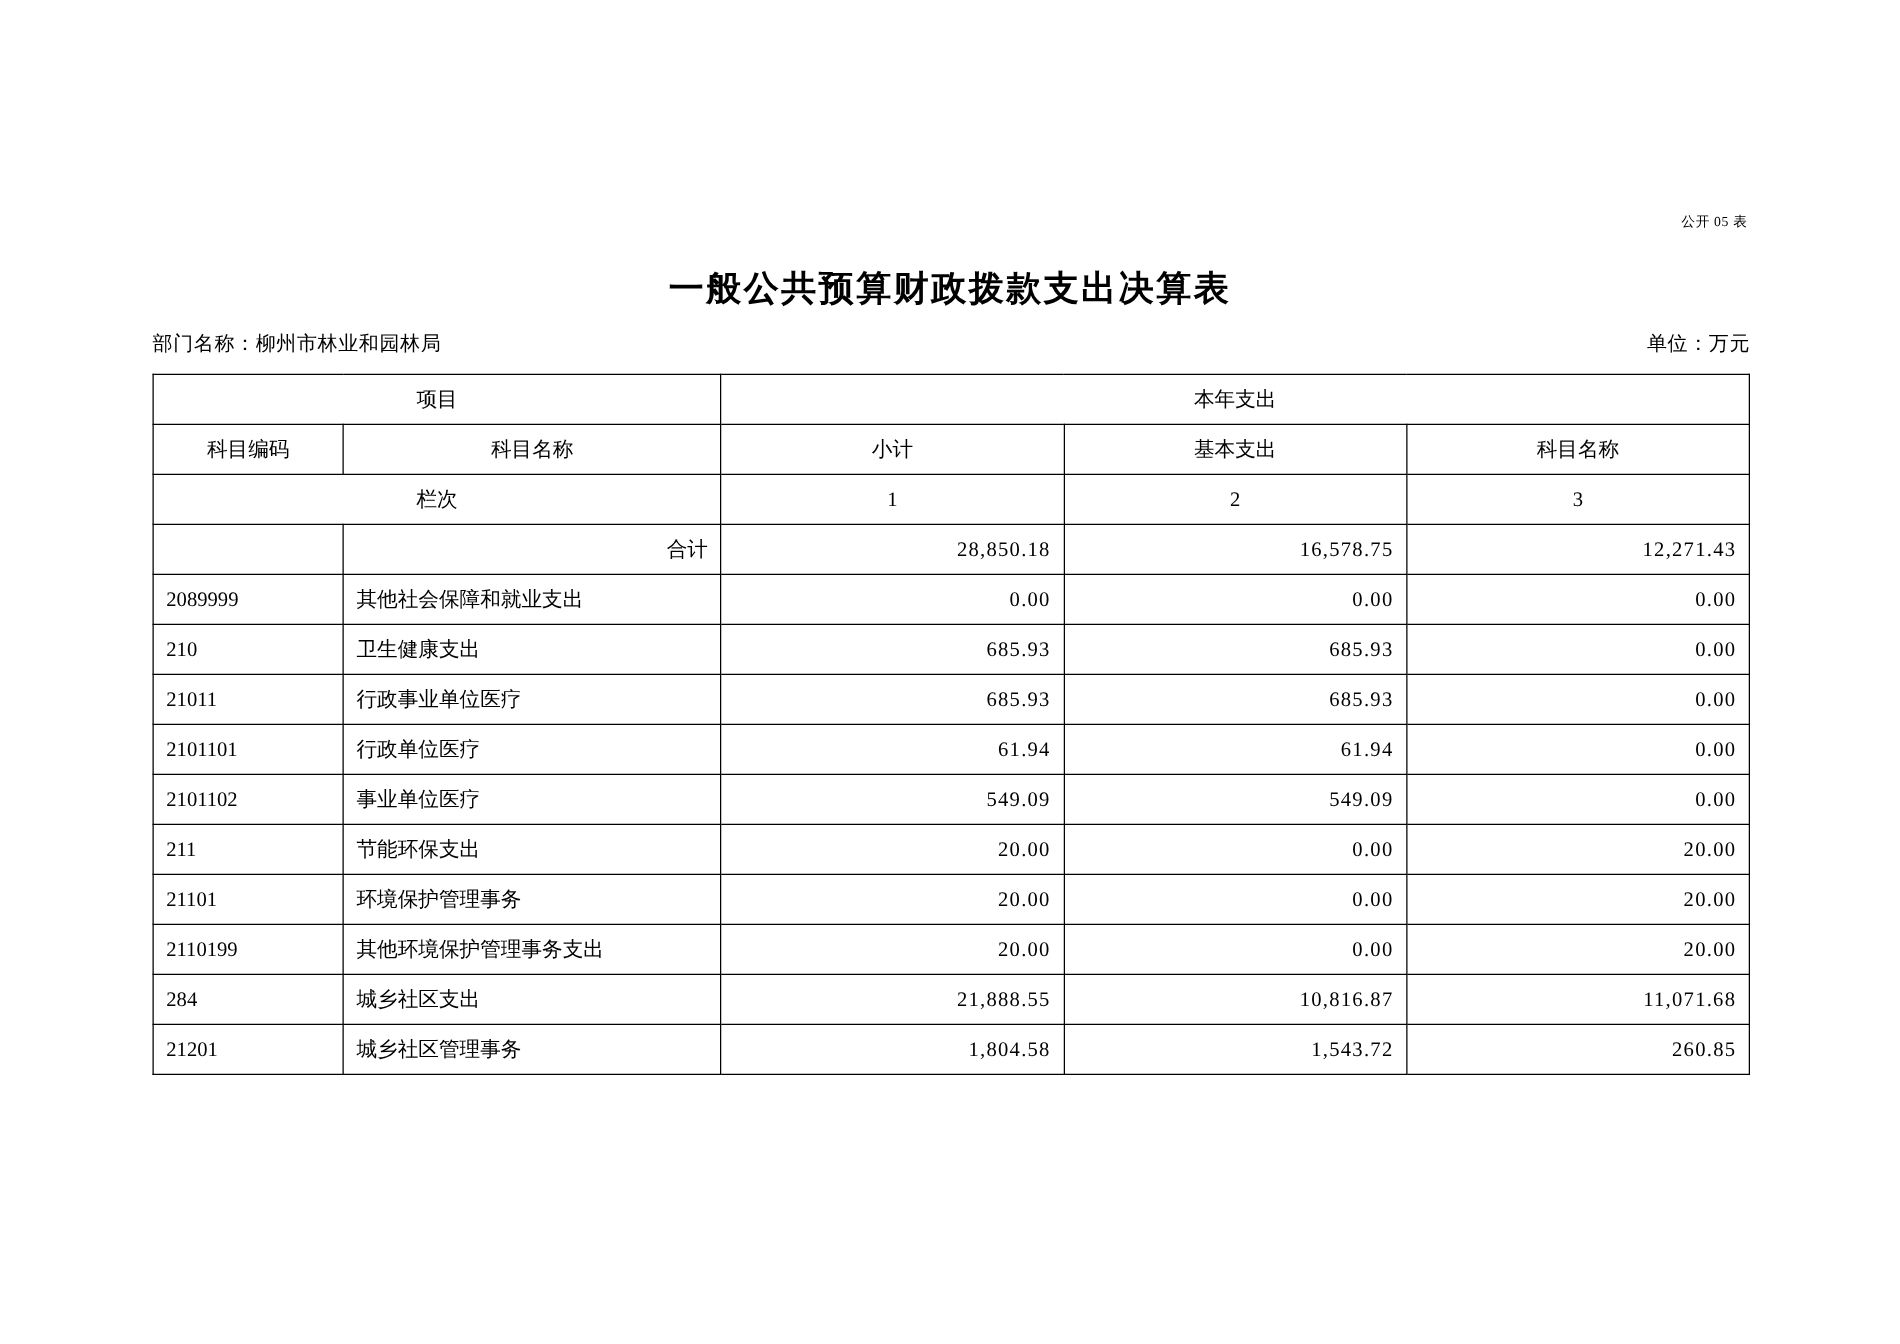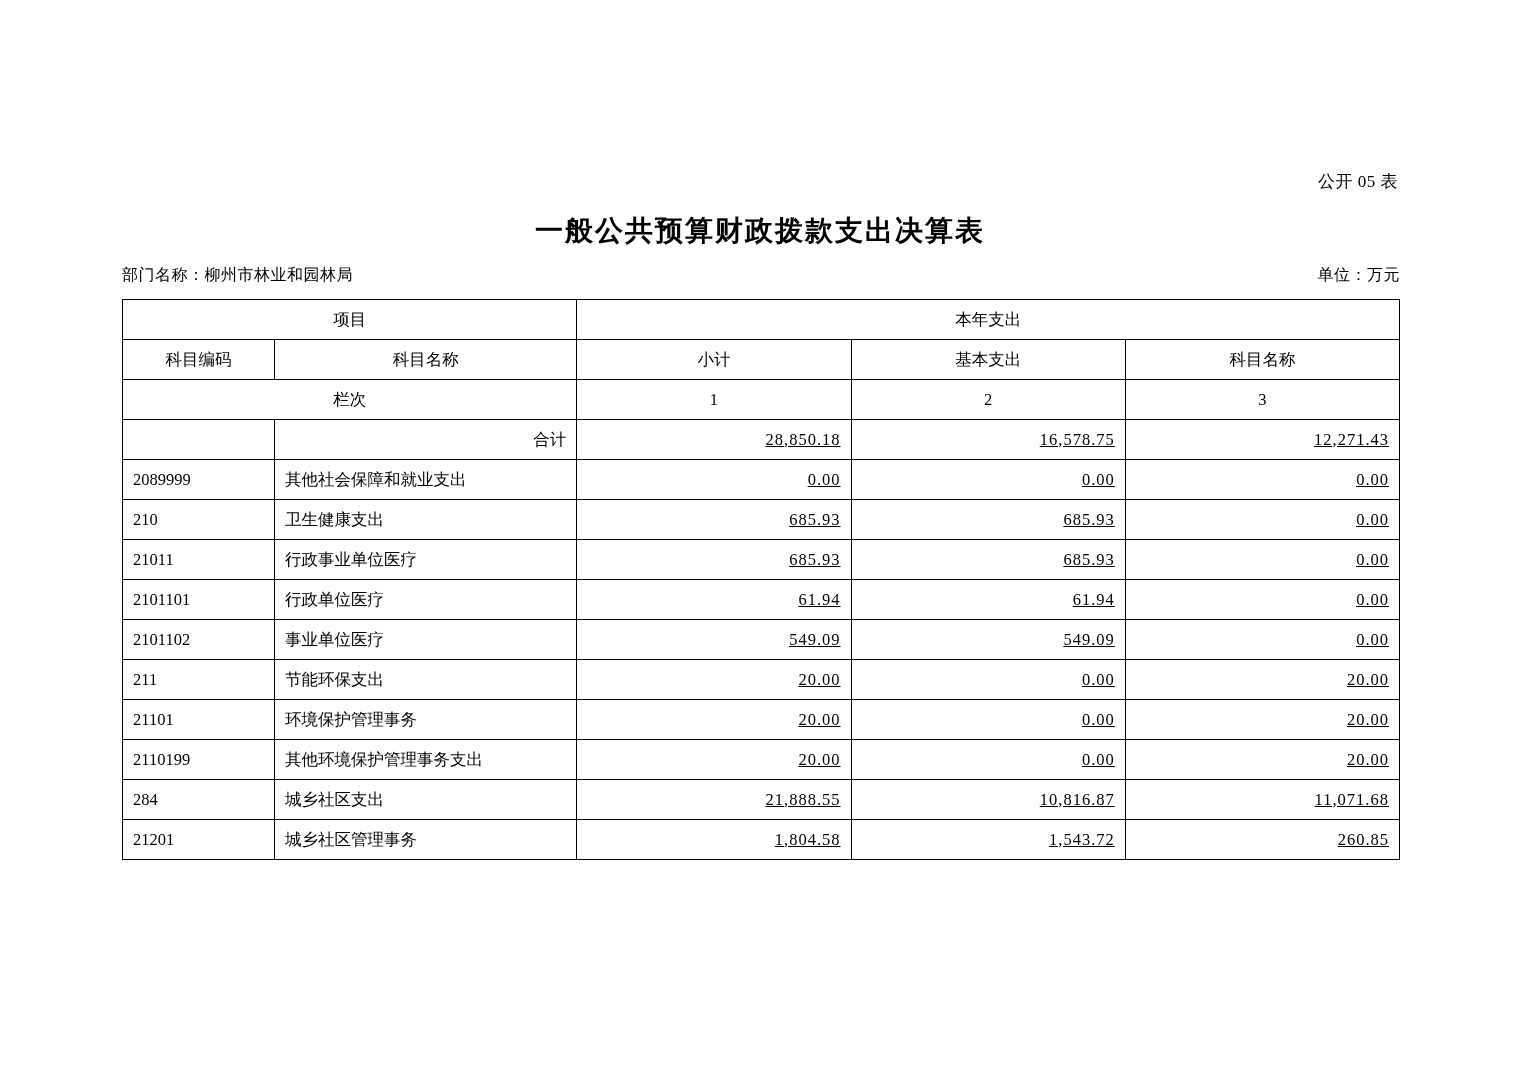--- a/index.html
+++ b/index.html
@@ -18,21 +18,21 @@
   .page {
     position: relative;
     width: 1520px;
     height: 1075px;
     box-sizing: border-box;
   }
   .form-code {
     position: absolute;
     top: 170px;
     right: 122px;
-    font-size: 17px;
+    font-size: 11px;
     letter-spacing: 0.5px;
   }
   .doc-title {
     position: absolute;
     top: 212px;
     left: 0;
     width: 1520px;
     text-align: center;
     font-size: 28px;
     font-weight: bold;
@@ -61,21 +61,21 @@
   table.budget td {
     border: 1px solid #000000;
     height: 40px;
     font-size: 16.5px;
     padding: 0 10px;
     box-sizing: border-box;
   }
   .c-code { width: 152px; }
   .c-name { width: 302px; }
   .c-num  { width: 274px; }
-  .right  { text-align: right; padding-right: 14px; text-decoration: underline; }
+  .right  { text-align: right; padding-right: 14px; }
   .left   { text-align: left; padding-left: 14px; }
   .name-cell { text-align: left; padding-left: 20px; }
   .total-name { text-align: right; }
   .num { font-family: "Liberation Serif", "DejaVu Serif", serif; letter-spacing: 1px; }
   .hdr { text-align: center; }
 </style>
 </head>
 <body>
 
 <div class="page">

